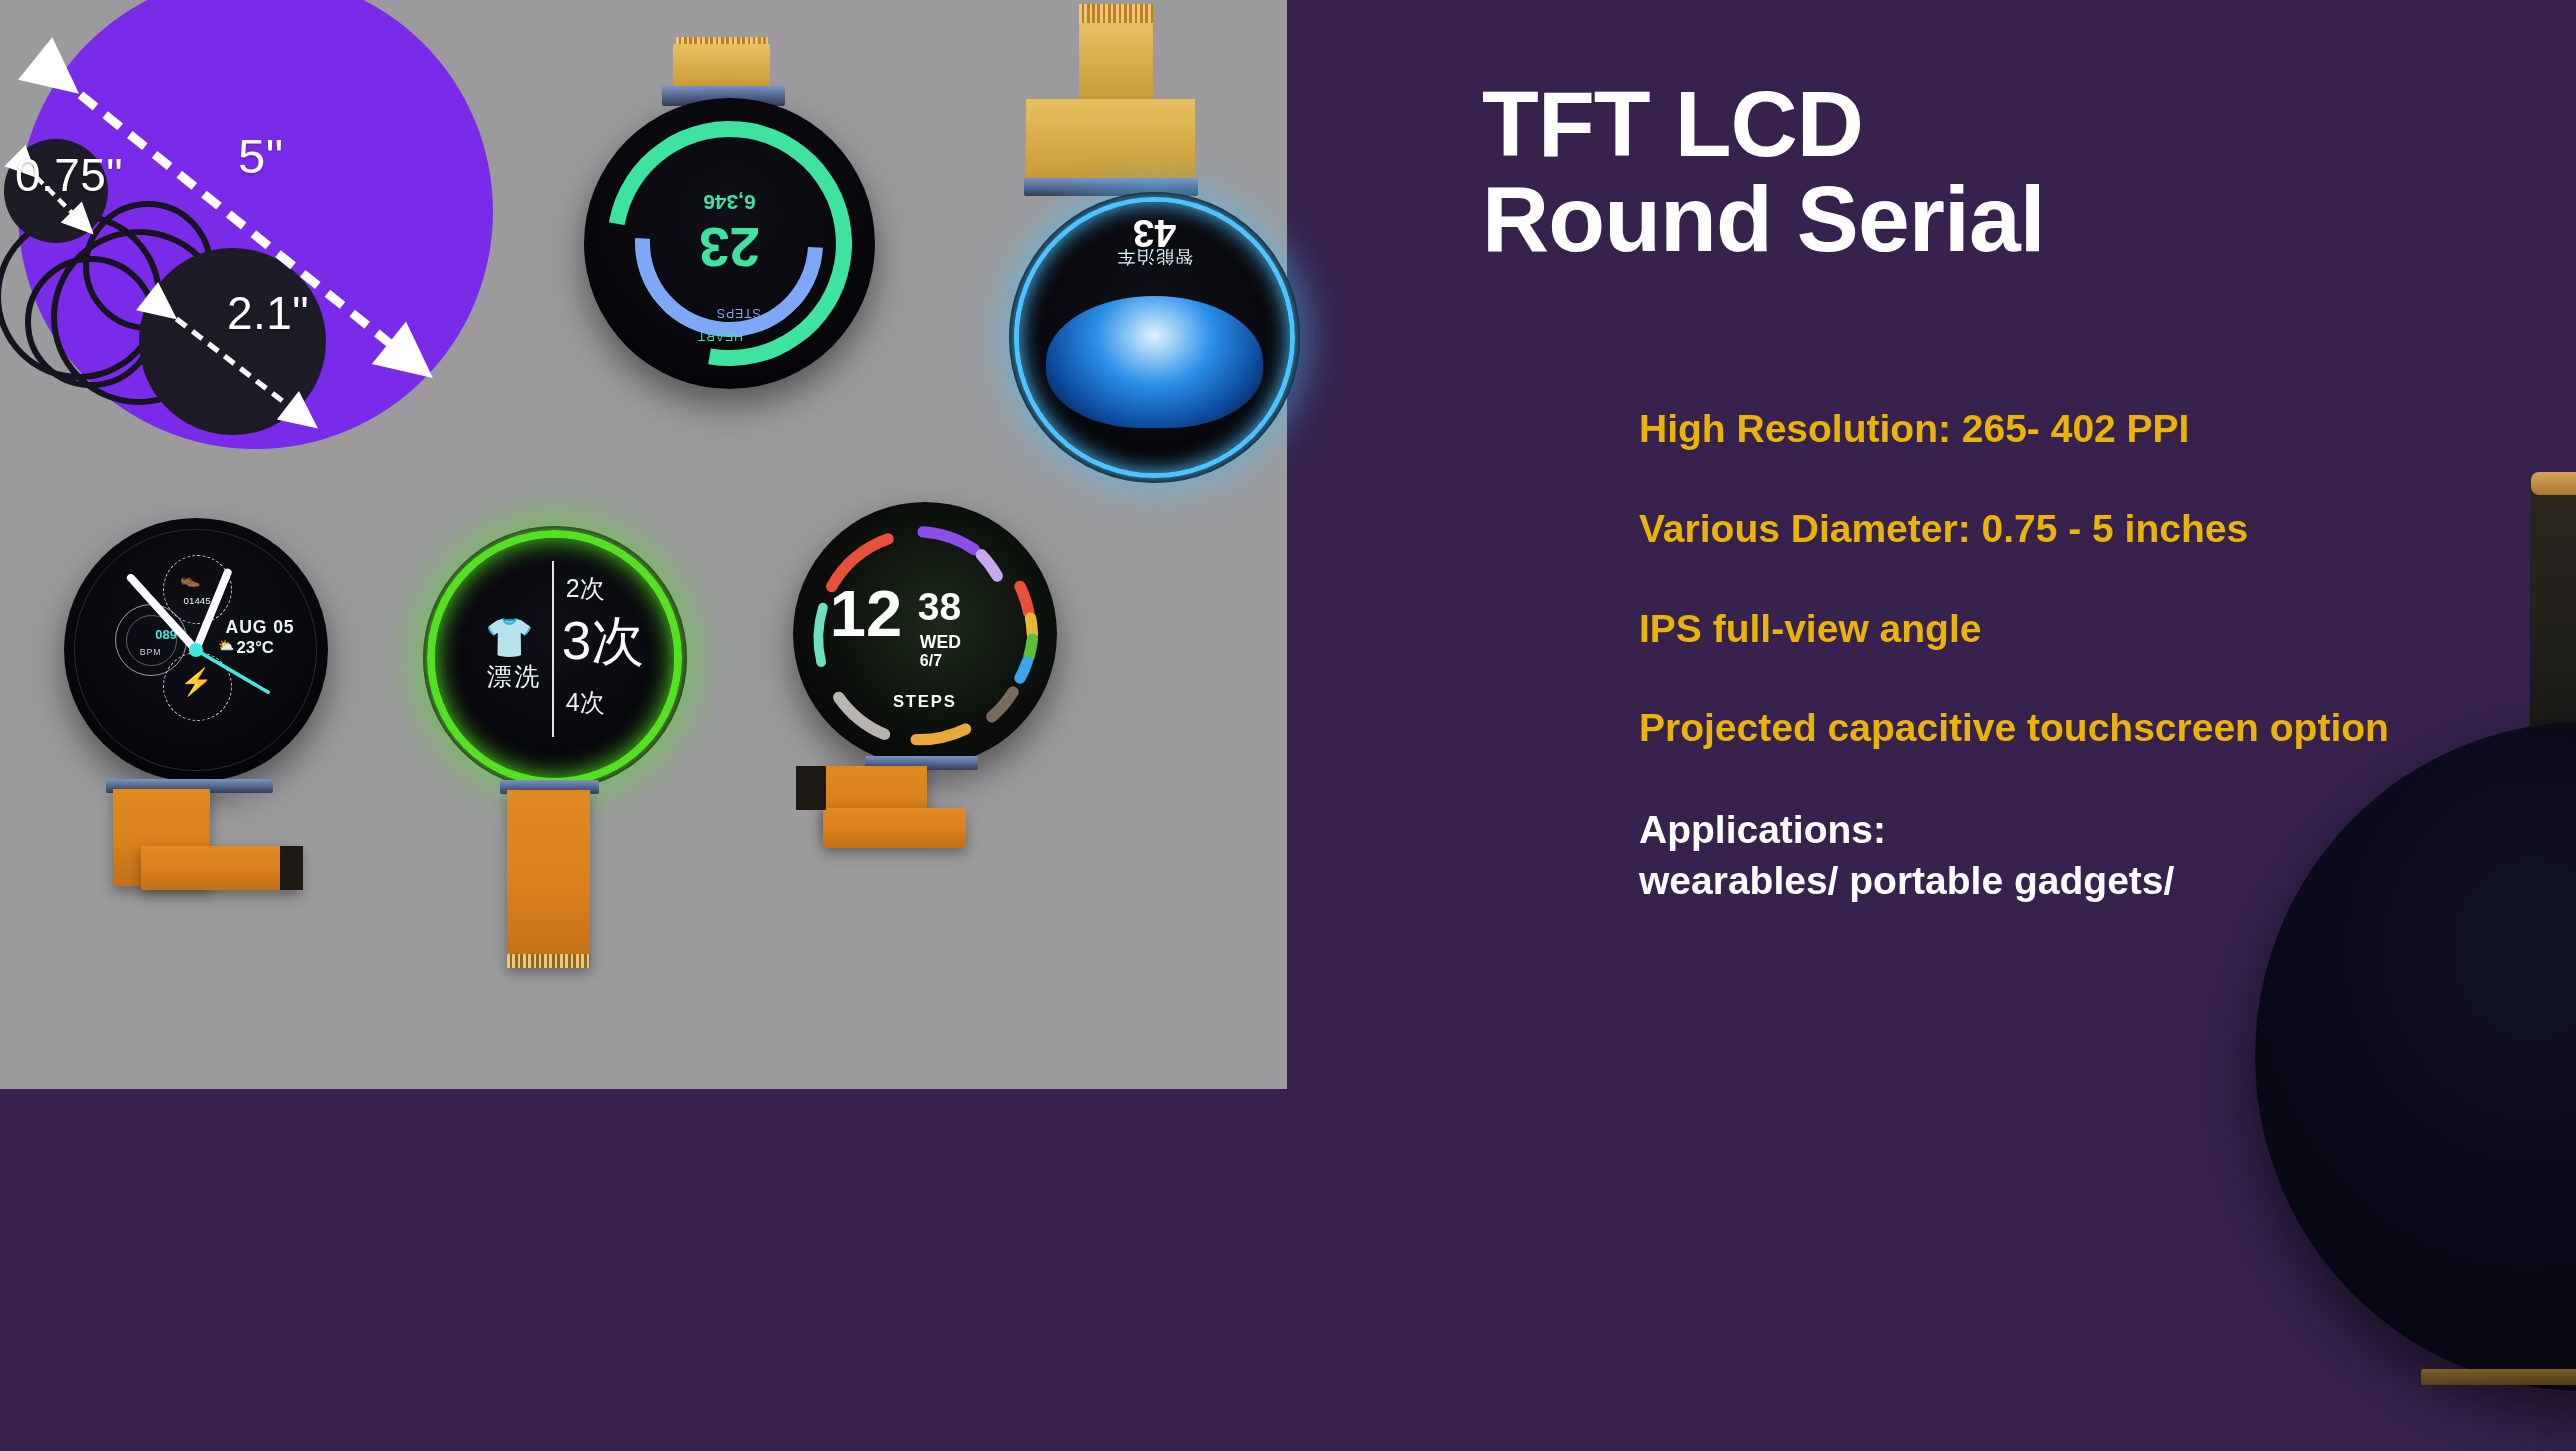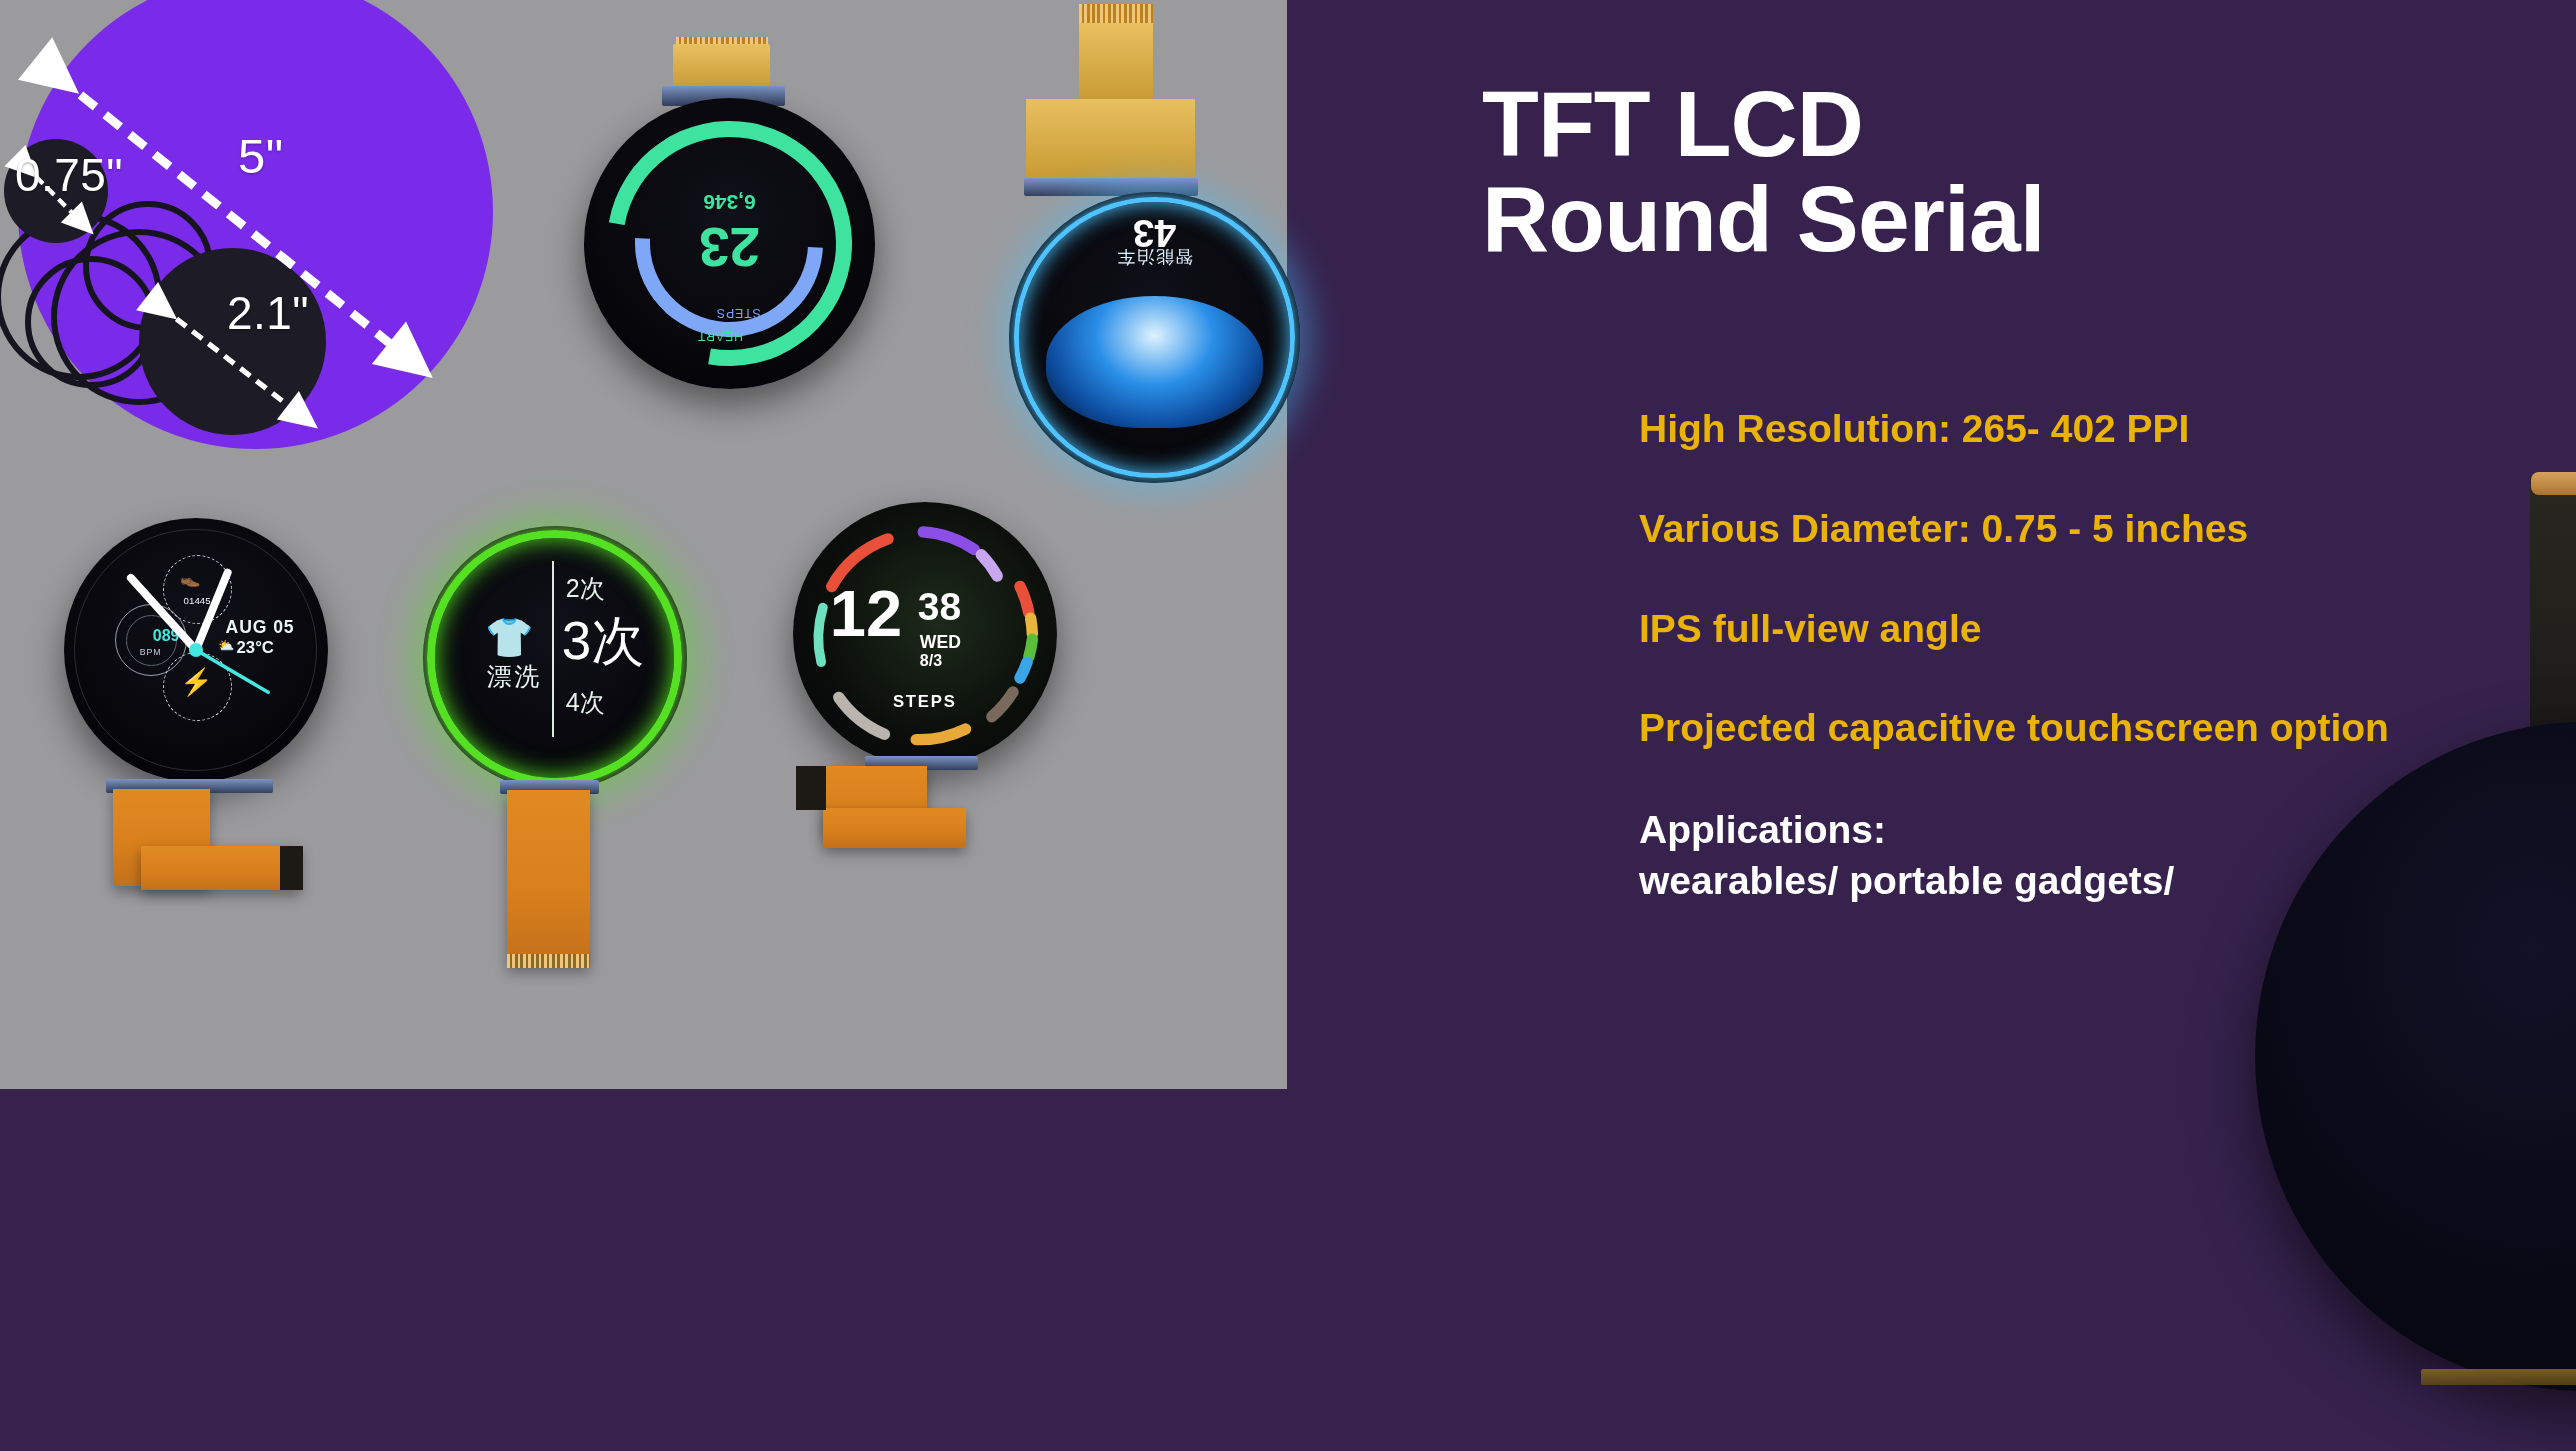--- a/index.html
+++ b/index.html
@@ -224,21 +224,21 @@
 
       <div style="position:absolute; inset:10.6px; border-radius:50%; border:0.9px solid #2c2c34;"></div>
 
       <div style="position:absolute; left:99px; top:37px; width:69px; height:69px; border-radius:50%;
             border:1.8px dashed #cfd3da;"></div>
       <div style="position:absolute; left:117px; top:51px; color:#42e8e0; font-size:16.7px; letter-spacing:0.9px;">👞</div>
       <div style="position:absolute; left:99px; top:77px; width:69px; text-align:center; color:#eaf6f6; font-size:9.7px;">01445</div>
 
       <div style="position:absolute; left:51px; top:86px; width:72px; height:72px; border-radius:50%; border:0.9px solid #9aa0aa;"></div>
       <div style="position:absolute; left:62px; top:97px; width:51px; height:51px; border-radius:50%; border:0.9px solid #5e636c;"></div>
-      <div style="position:absolute; left:51px; top:109px; width:72px; text-align:center; color:#42e8e0; font-size:16px; font-weight:700;padding-left:31px;">089</div>
+      <div style="position:absolute; left:51px; top:109px; width:72px; text-align:center; color:#42e8e0; font-size:13px; font-weight:700;padding-left:31px;">089</div>
       <div style="position:absolute; left:51px; top:129px; width:72px; text-align:center; color:#c9ced6; font-size:8.8px; letter-spacing:0.9px;">BPM</div>
 
       <div style="position:absolute; left:99px; top:134px; width:69px; height:69px; border-radius:50%; border:1.8px dashed #cfd3da;"></div>
       <div style="position:absolute; left:99px; top:151px; width:69px; text-align:center; color:#42e8e0; font-size:26.4px; line-height:1;">⚡</div>
 
       <div style="position:absolute; left:162px; top:99px; color:#eaf6f6; font-size:17.6px; font-weight:600; letter-spacing:0.9px;">AUG 05</div>
       <div style="position:absolute; left:173px; top:120px; color:#eaf6f6; font-size:16.7px; font-weight:600;">23°C</div>
       <div style="position:absolute; left:155px; top:120px; font-size:13.2px;">⛅</div>
 
       <svg style="position:absolute; inset:0;" viewBox="0 0 300 300">
@@ -292,21 +292,21 @@
         <path d="M 266 182 A 120 120 0 0 1 258 200" stroke="#3aa6e8" stroke-width="13" fill="none" stroke-linecap="round"></path>
         <path d="M 250 216 A 120 120 0 0 1 226 244" stroke="#7a6a5e" stroke-width="13" fill="none" stroke-linecap="round"></path>
         <path d="M 196 258 A 120 120 0 0 1 140 270" stroke="#e8a83a" stroke-width="13" fill="none" stroke-linecap="round"></path>
         <path d="M 52 222 A 120 120 0 0 0 104 264" stroke="#b9b4ad" stroke-width="13" fill="none" stroke-linecap="round"></path>
         <path d="M 34 120 A 120 120 0 0 0 32 182" stroke="#6ee0c0" stroke-width="11" fill="none" stroke-linecap="round"></path>
       </svg>
 
       <div style="position:absolute; left:37px; top:79px; color:#ffffff; font-size:65px; font-weight:700; line-height:1;">12</div>
       <div style="position:absolute; left:125px; top:85px; color:#ffffff; font-size:39px; font-weight:700; line-height:1;">38</div>
       <div style="position:absolute; left:127px; top:130px; color:#ffffff; font-size:17.6px; font-weight:700;">WED</div>
-      <div style="position:absolute; left:127px; top:150px; color:#ffffff; font-size:16px; font-weight:700;">8/3</div>
+      <div style="position:absolute; left:127px; top:150px; color:#ffffff; font-size:16px; font-weight:700;">6/7</div>
       <div style="position:absolute; left:0; top:190px; width:100%; text-align:center;
             color:#ffffff; font-size:16.7px; font-weight:700; letter-spacing:1.8px;">STEPS</div>
     </div>
 
     <div class="bezel-blue" style="left:81px; top:254px; width:113px; height:14px;"></div>
     <div class="fpc" style="left:39px; top:264px; width:104px; height:69px;"></div>
     <div class="fpc" style="left:39px; top:306px; width:143px; height:40px; border-radius:0 3.5px 3.5px 0;"></div>
     <div style="position:absolute; left:12.3px; top:264px; width:30px; height:44px; background:#1d1a16;"></div>
   </div>
 

